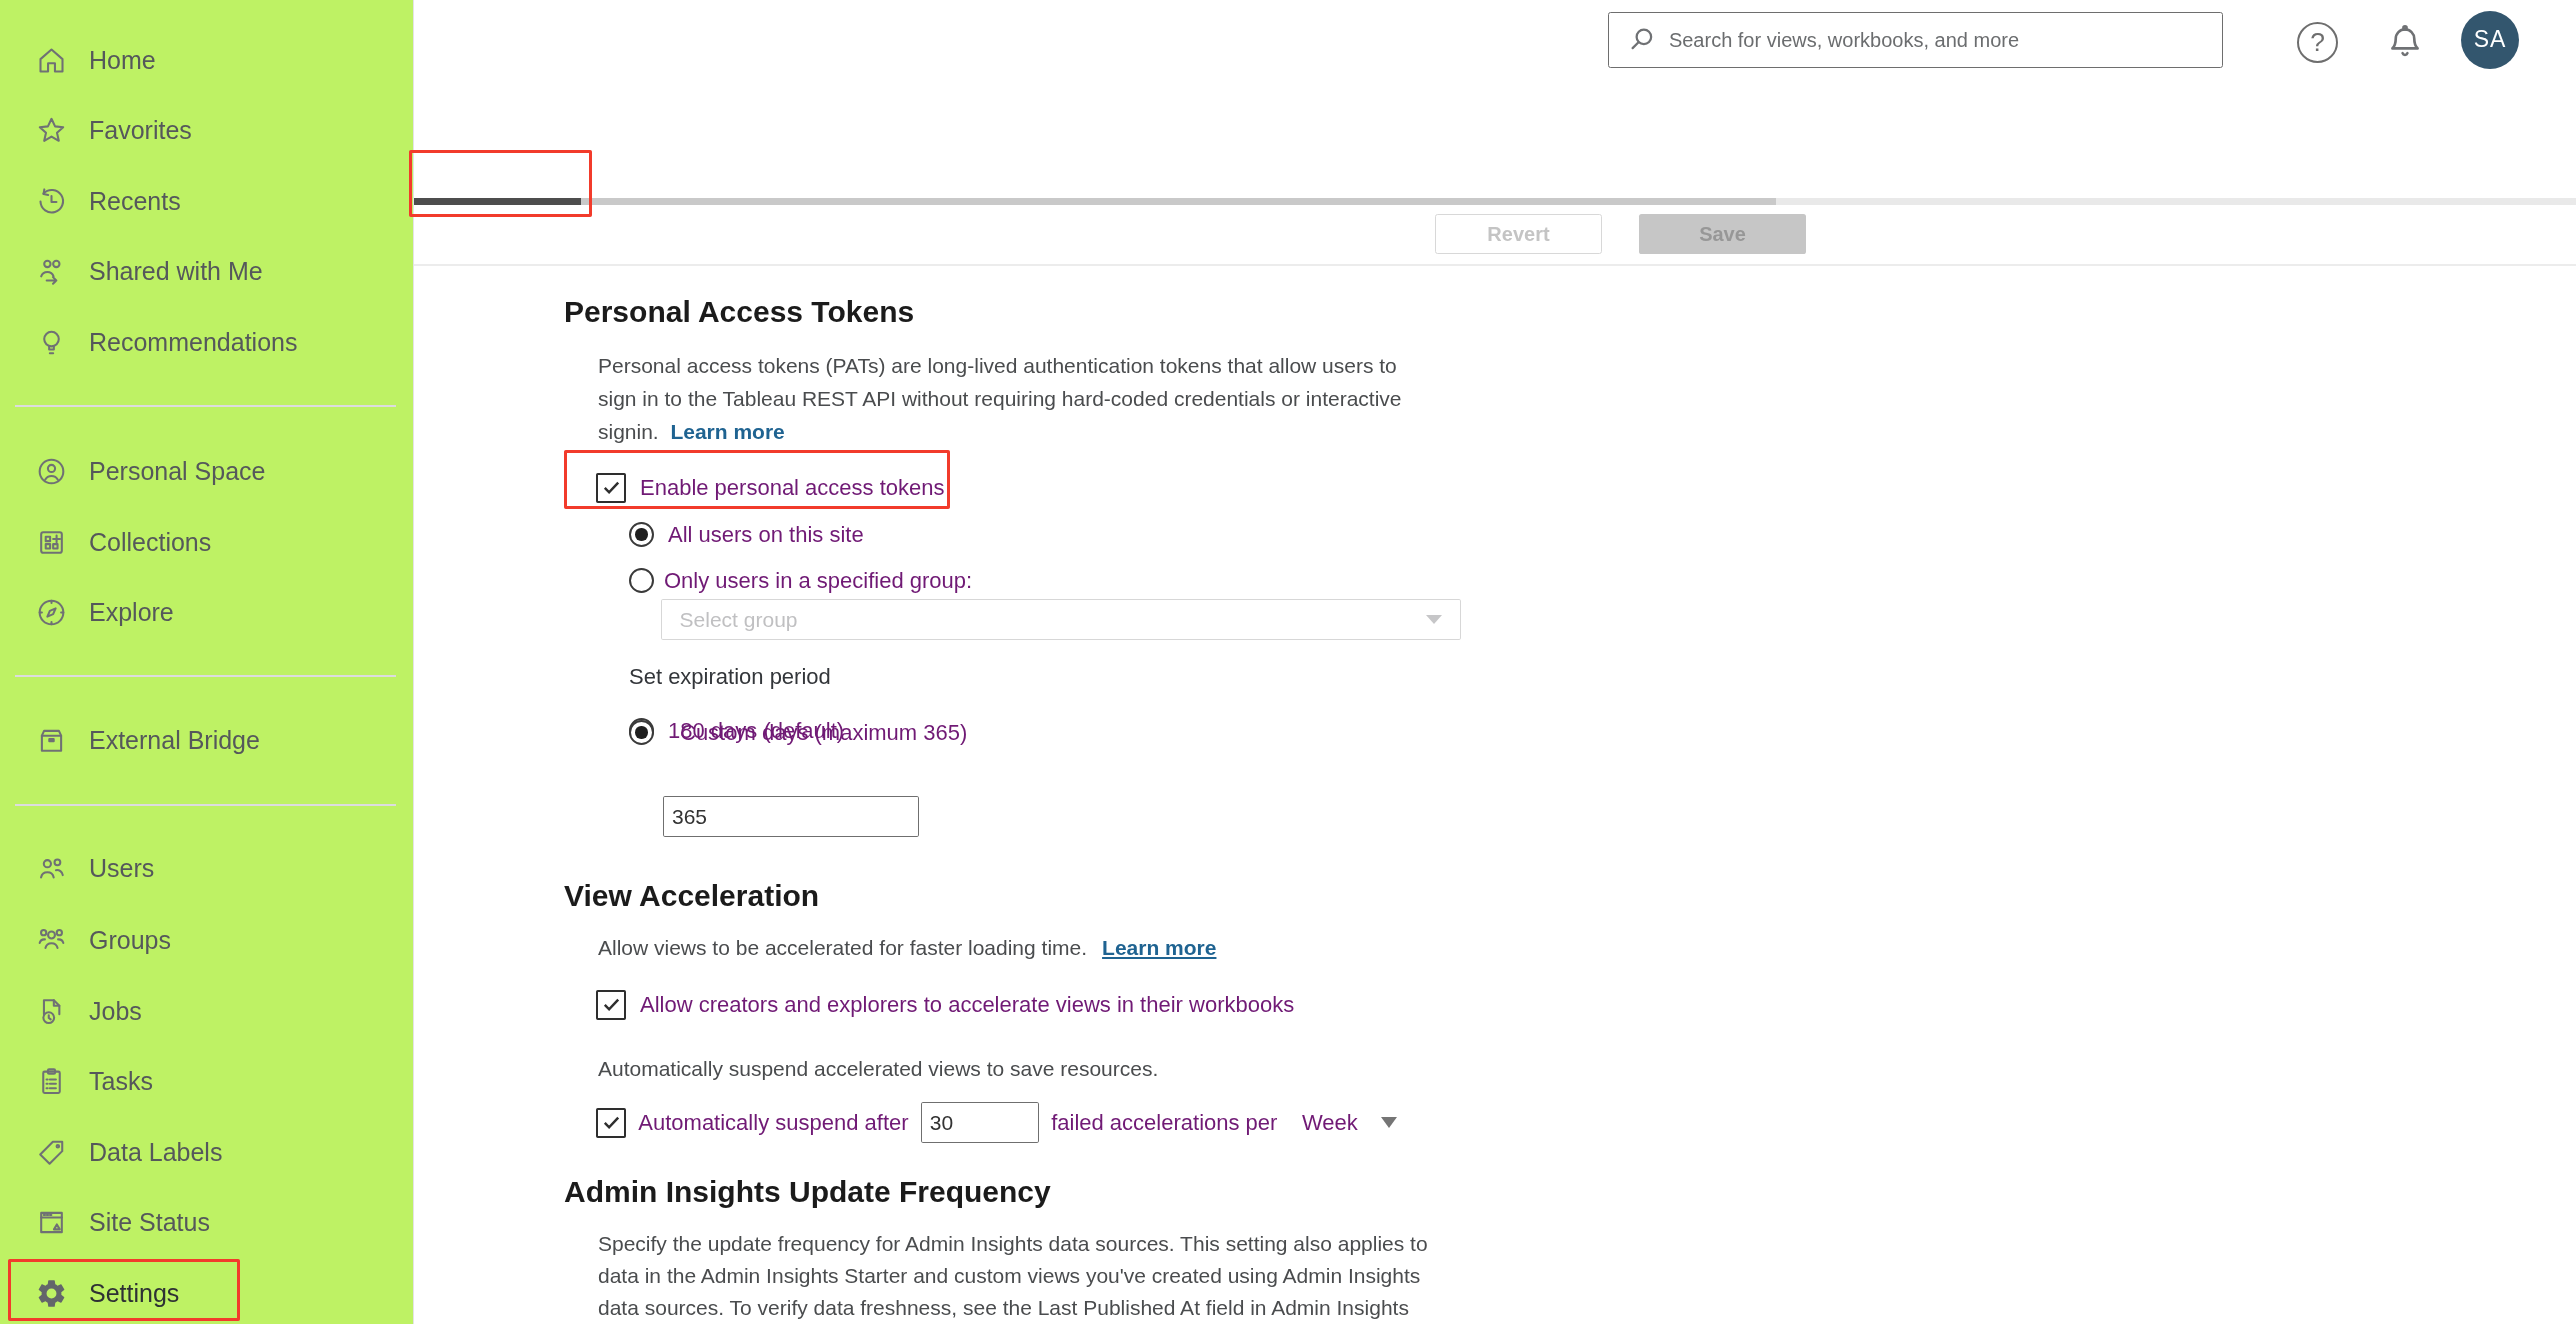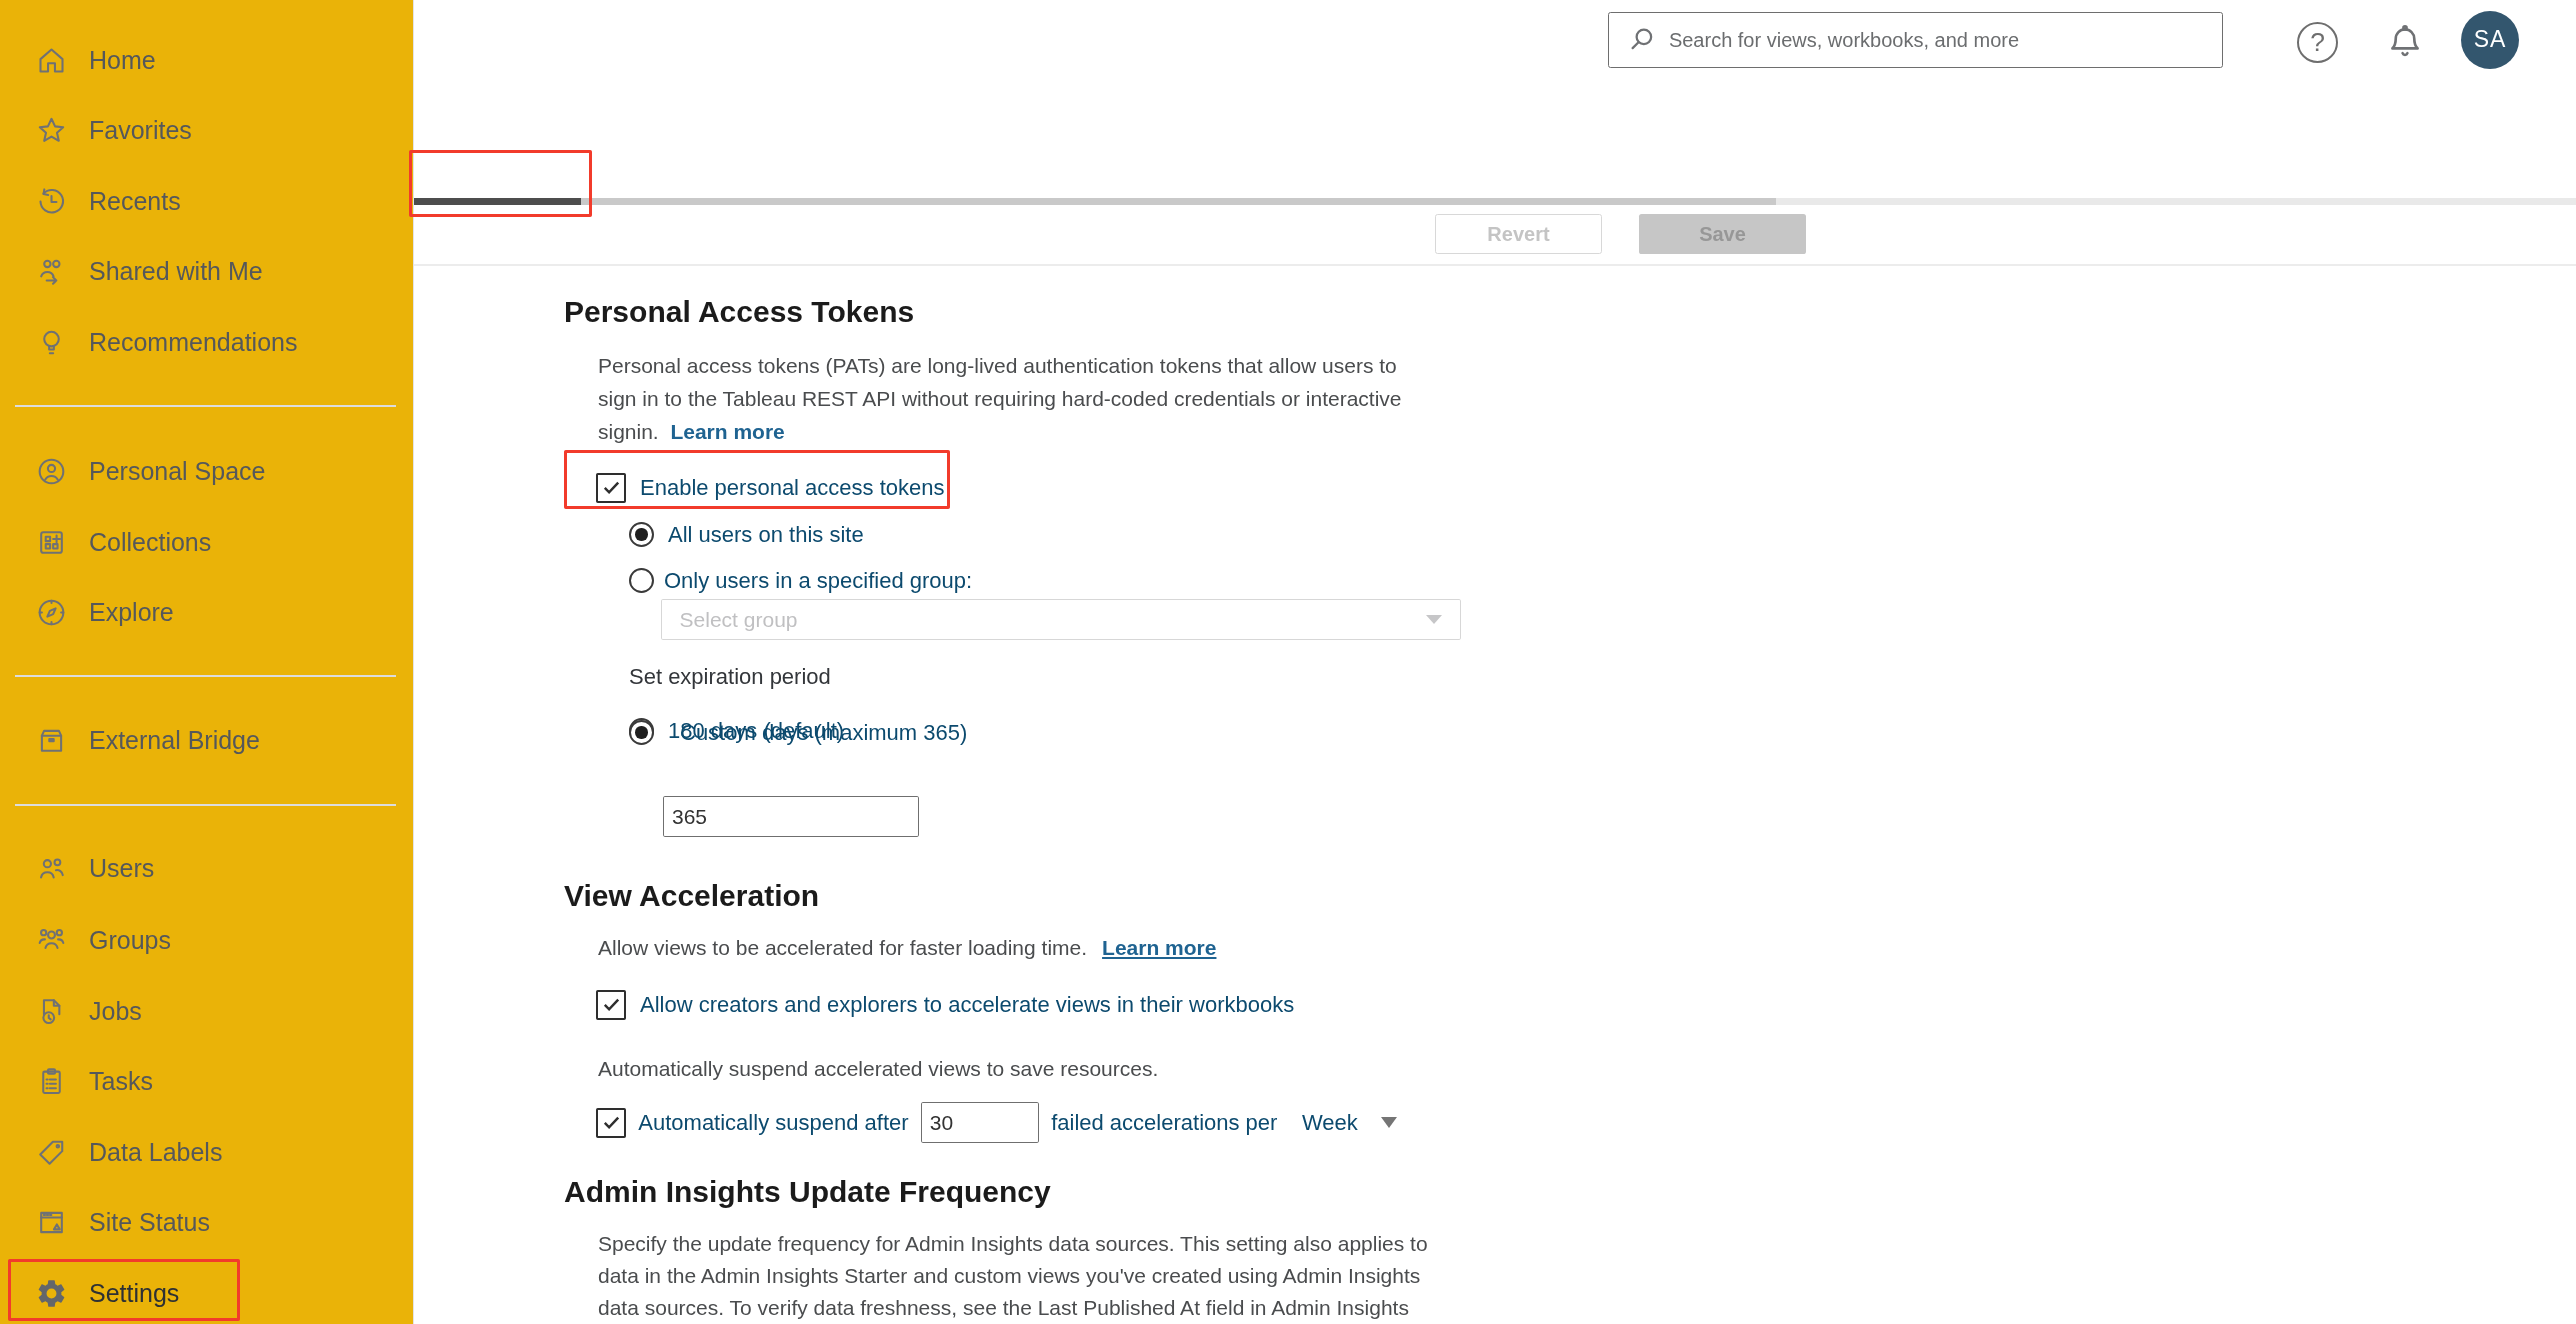--- a/index.html
+++ b/index.html
@@ -2,21 +2,21 @@
 <html style="font-size:14px"><head>
 <meta charset="utf-8">
 <style>
   * { margin:0; padding:0; box-sizing:border-box; }
   html,body { width:2576px; height:1325px; overflow:hidden; background:#fff;
               font-family:"Liberation Sans", sans-serif; }
   .stage { position:relative; width:2576px; height:1325px; background:#fff; }
 
   
   .sidebar { position:absolute; left:0; top:0; width:414px; height:1325px;
-             background:#eab308; border-right:1.8px solid #e3e3e5; }
+             background:#bef264; border-right:1.8px solid #e3e3e5; }
   .nav-item { position:absolute; left:0; width:412px; height:71px; display:flex;
               align-items:center; padding-left:35px; gap:21px; color:#55585b;
               font-size:25px; cursor:pointer; white-space:nowrap; }
   .nav-item svg { width:33px; height:33px; flex:0 0 33px; }
   .nav-item.active { color:#2e3134; }
   .side-divider { position:absolute; left:15px; width:381px; height:1.8px; background:#dcdcde; }
   .icon-stroke { stroke:#6f7174; fill:none; stroke-width:1.5; stroke-linecap:round; stroke-linejoin:round; }
 
   
   .search-box { position:absolute; left:1608px; top:12.3px; width:615px; height:56px;
@@ -48,21 +48,21 @@
   .btn-save { left:1639px; background:#c6c6c6; border:none; color:#979797; }
 
   
   .h-section { position:absolute; left:564px; font-size:30px; font-weight:bold; color:#1b1b1b;
                white-space:nowrap; }
   .para { position:absolute; left:598px; font-size:21px; color:#4a4c4e; line-height:33px;
           white-space:nowrap; }
   .link { color:#1f6391; cursor:pointer; }
   .link.u { font-weight:bold; text-decoration:underline; }
   .row { position:absolute; display:flex; align-items:center; height:41px; white-space:nowrap; }
-  .row-label { font-size:22px; color:#0c4a6e; }
+  .row-label { font-size:22px; color:#701a75; }
   .muted-label { font-size:22px; color:#33363a; }
 
   .checkbox { width:30px; height:30px; border:2.2px solid #2e2e2e; border-radius:1.8px;
               background:#fff; display:flex; align-items:center; justify-content:center;
               flex:0 0 30px; cursor:pointer; }
   .checkbox svg { width:23px; height:23px; }
   .radio { width:25px; height:25px; border:2.2px solid #3a3a3a; border-radius:50%;
            display:flex; align-items:center; justify-content:center; flex:0 0 25px;
            background:#fff; cursor:pointer; }
   .radio .dot { width:12.3px; height:12.3px; border-radius:50%; background:#1f1f1f; }

